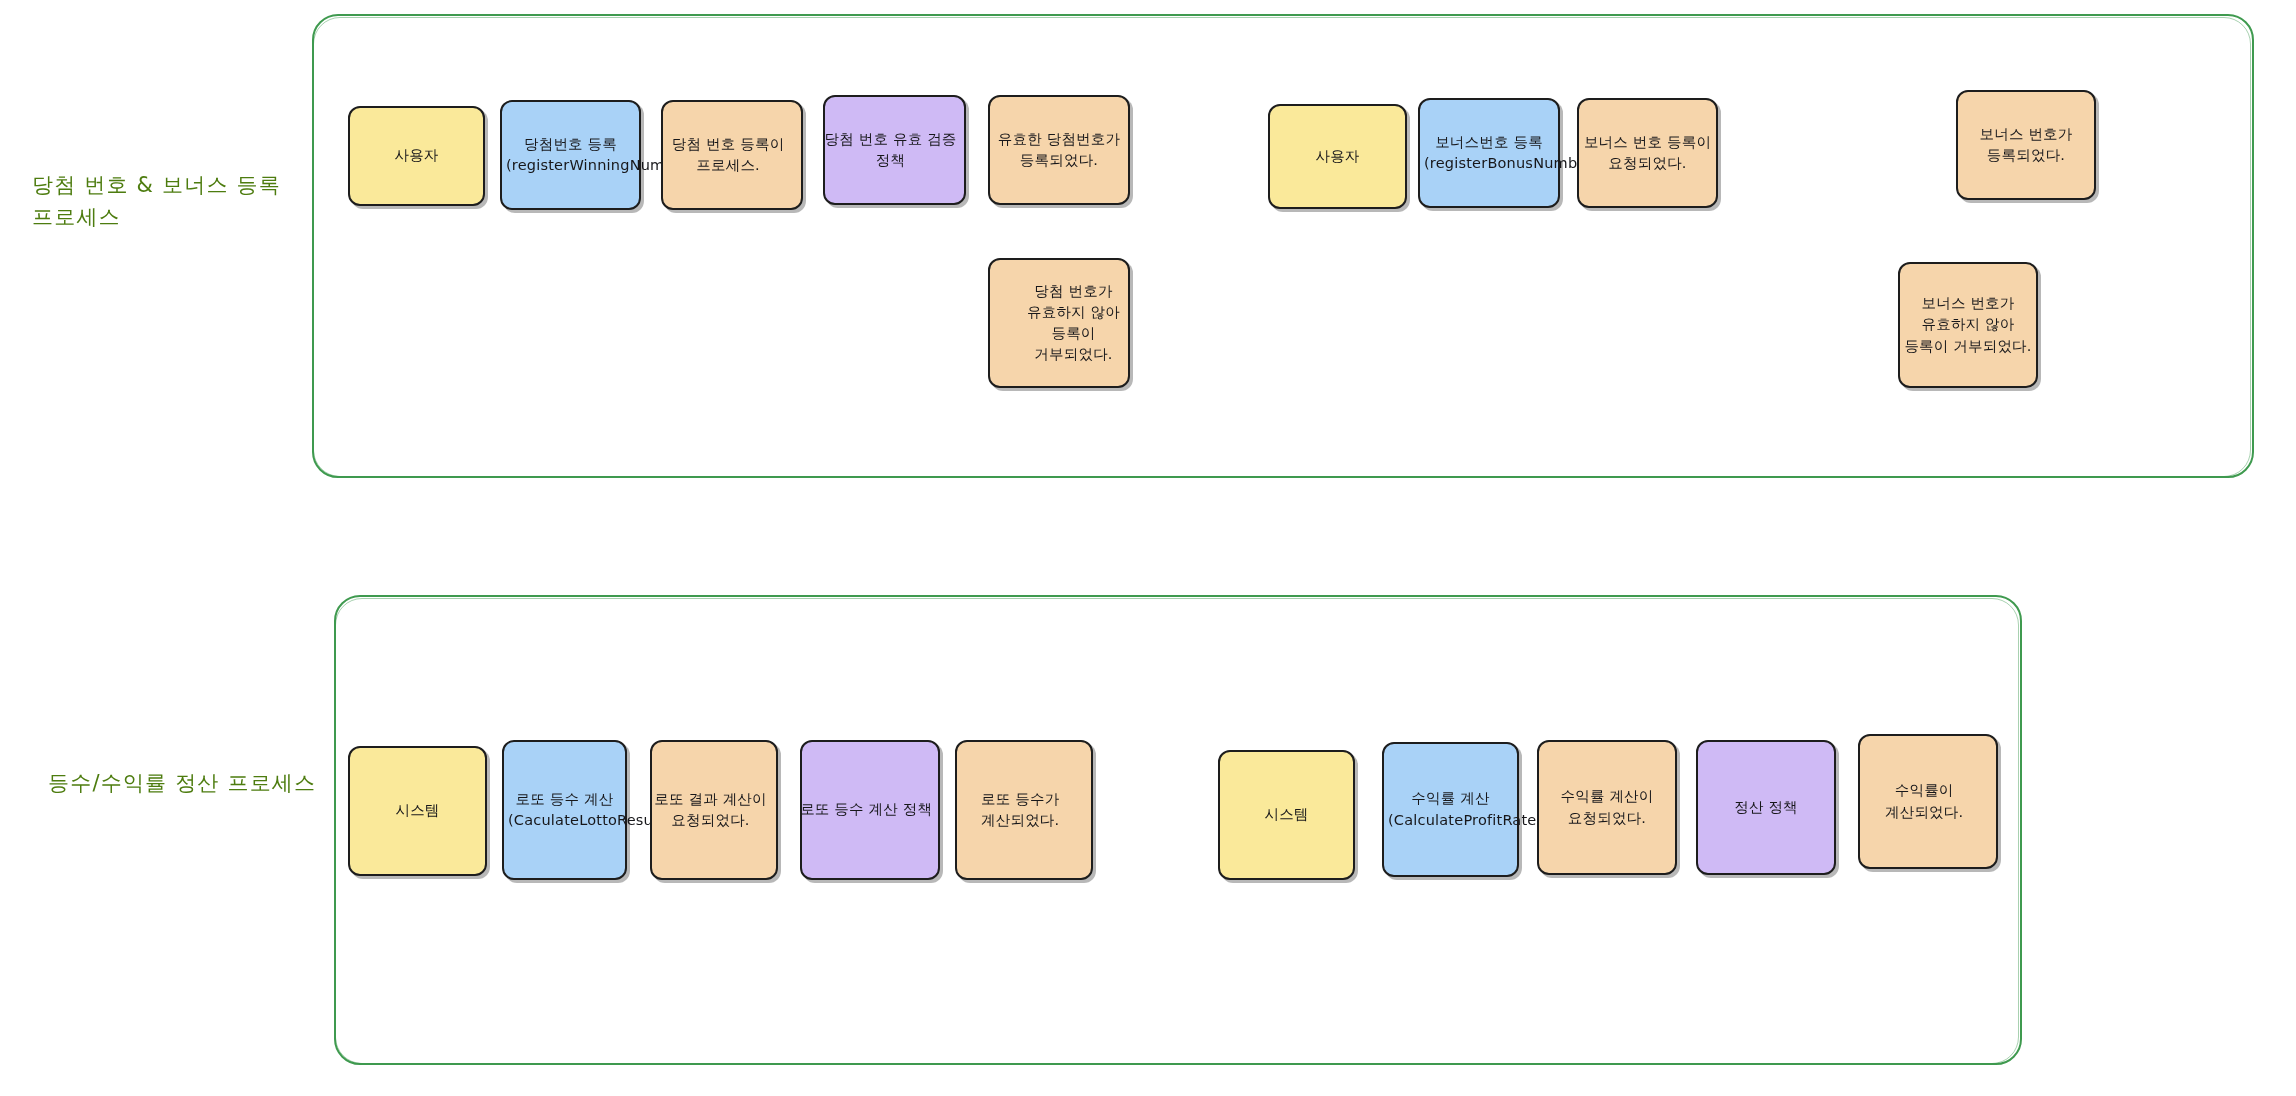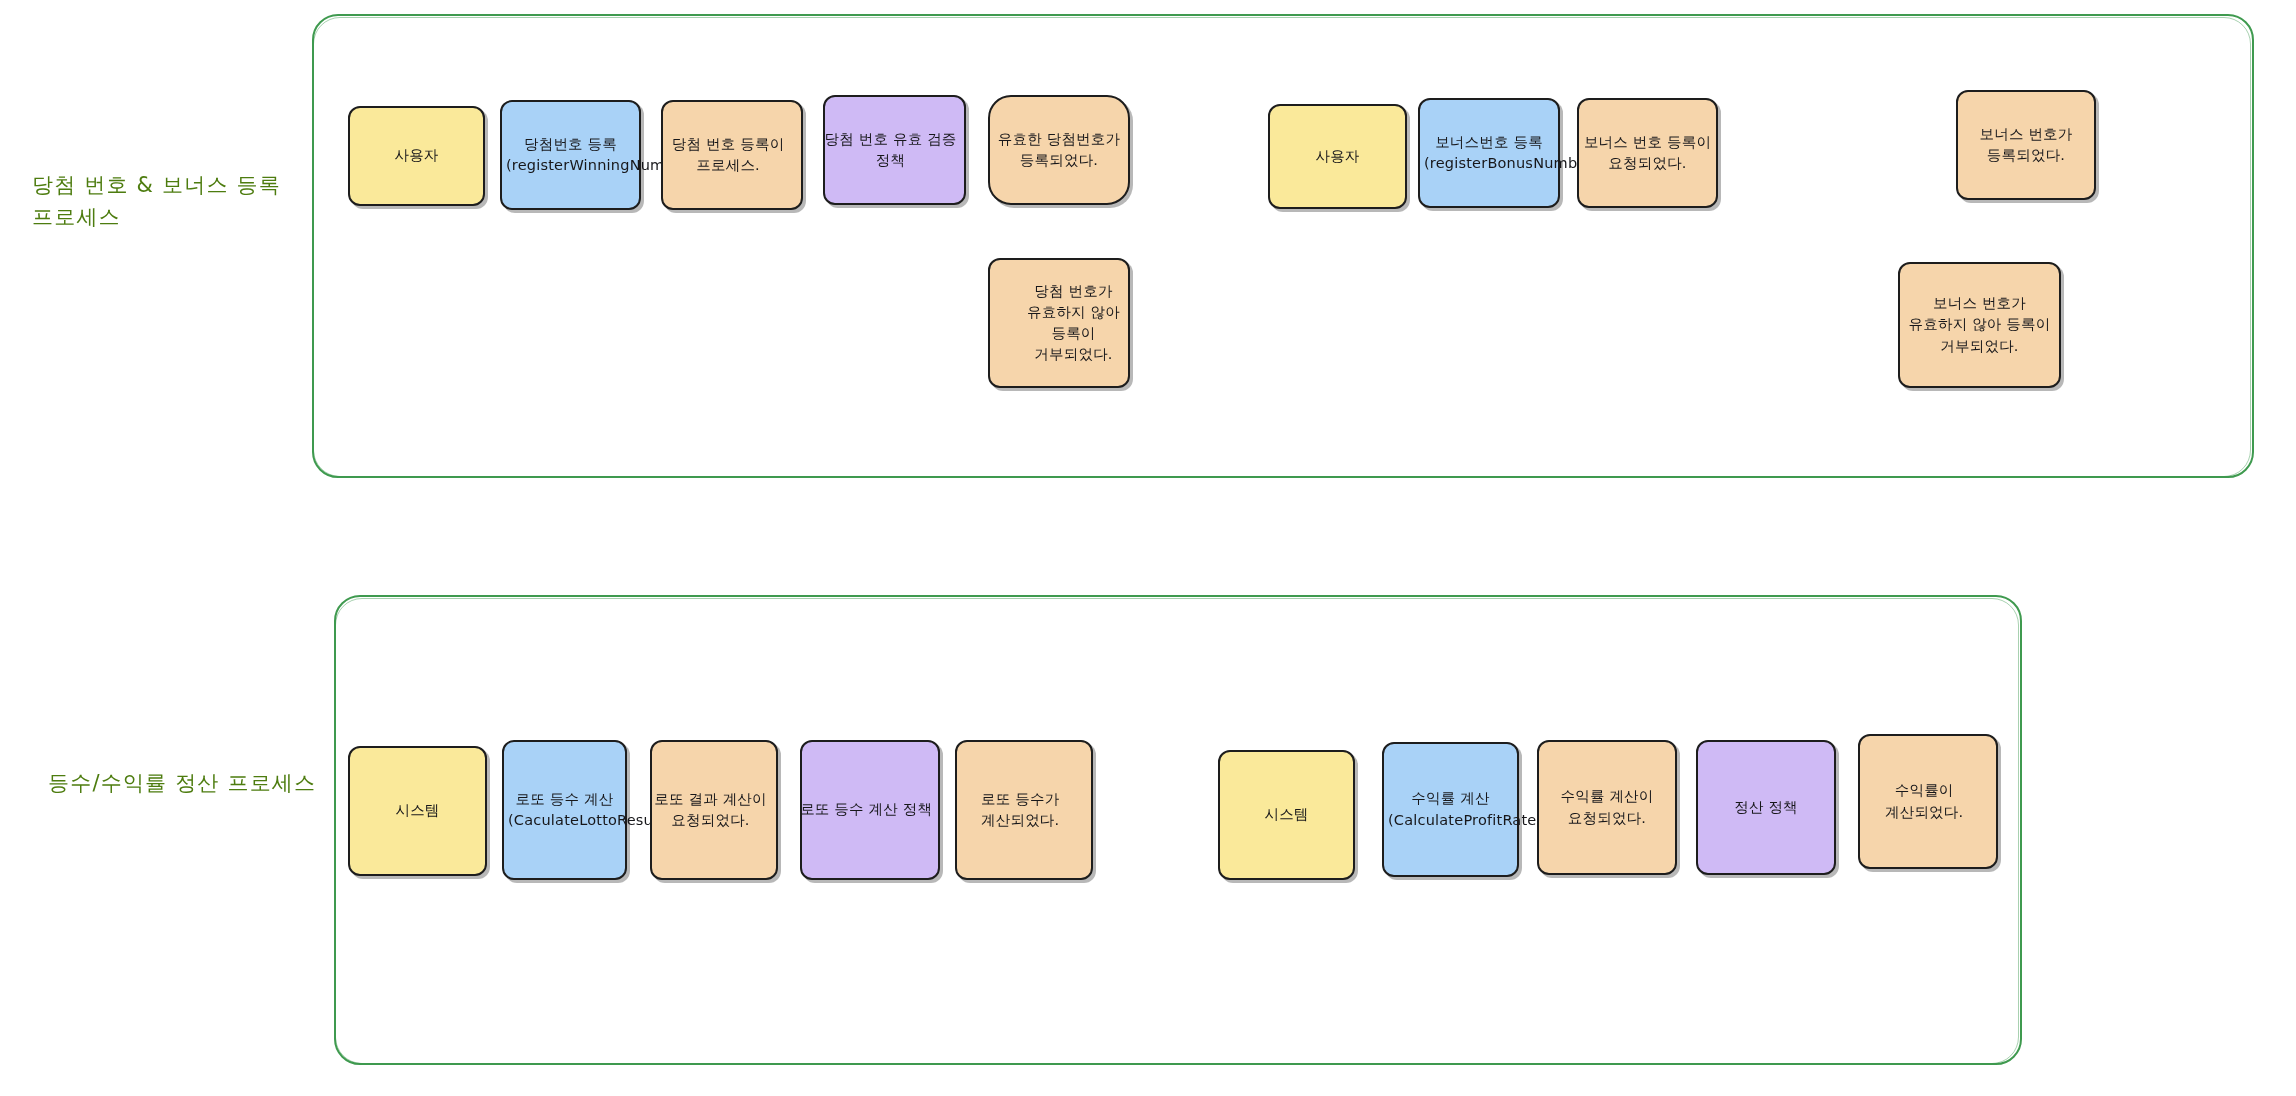--- a/index.html
+++ b/index.html
@@ -90,21 +90,21 @@
   </div>
 
   <div class="sticky c-event of" style="left:661px;top:100px;width:142px;height:110px;">
     <span>당첨 번호 등록이 프로세스.</span>
   </div>
 
   <div class="sticky c-policy of" style="left:823px;top:95px;width:143px;height:110px;">
     <span>당첨 번호 유효 검증 정책</span>
   </div>
 
-  <div class="sticky c-event" style="left:988px;top:95px;width:142px;height:110px;border-radius:23px;">
+  <div class="sticky c-event" style="left:988px;top:95px;width:142px;height:110px;">
     <span>유효한 당첨번호가 등록되었다.</span>
   </div>
 
   <div class="sticky c-event" style="left:988px;top:258px;width:142px;height:130px;padding-left:33px;">
     <span>당첨 번호가 유효하지 않아 등록이 거부되었다.</span>
   </div>
 
   <div class="sticky c-actor" style="left:1268px;top:104px;width:139px;height:105px;">
     <span>사용자</span>
   </div>
@@ -115,21 +115,21 @@
 
   <div class="sticky c-event" style="left:1577px;top:98px;width:141px;height:110px;">
     <span>보너스 번호 등록이 요청되었다.</span>
   </div>
 
 
   <div class="sticky c-event" style="left:1956px;top:90px;width:140px;height:110px;">
     <span>보너스 번호가 등록되었다.</span>
   </div>
 
-  <div class="sticky c-event" style="left:1898px;top:262px;width:163px;height:126px;">
+  <div class="sticky c-event" style="left:1898px;top:262px;width:140px;height:126px;">
     <span>보너스 번호가 유효하지 않아 등록이 거부되었다.</span>
   </div>
 
   <div class="section-label" style="left:48px;top:768px;width:320px;">등수/수익률 정산 프로세스</div>
 
   <div class="group-frame" style="left:334px;top:595px;width:1688px;height:470px;"></div>
 
   <div class="sticky c-actor" style="left:348px;top:746px;width:139px;height:130px;">
     <span>시스템</span>
   </div>

